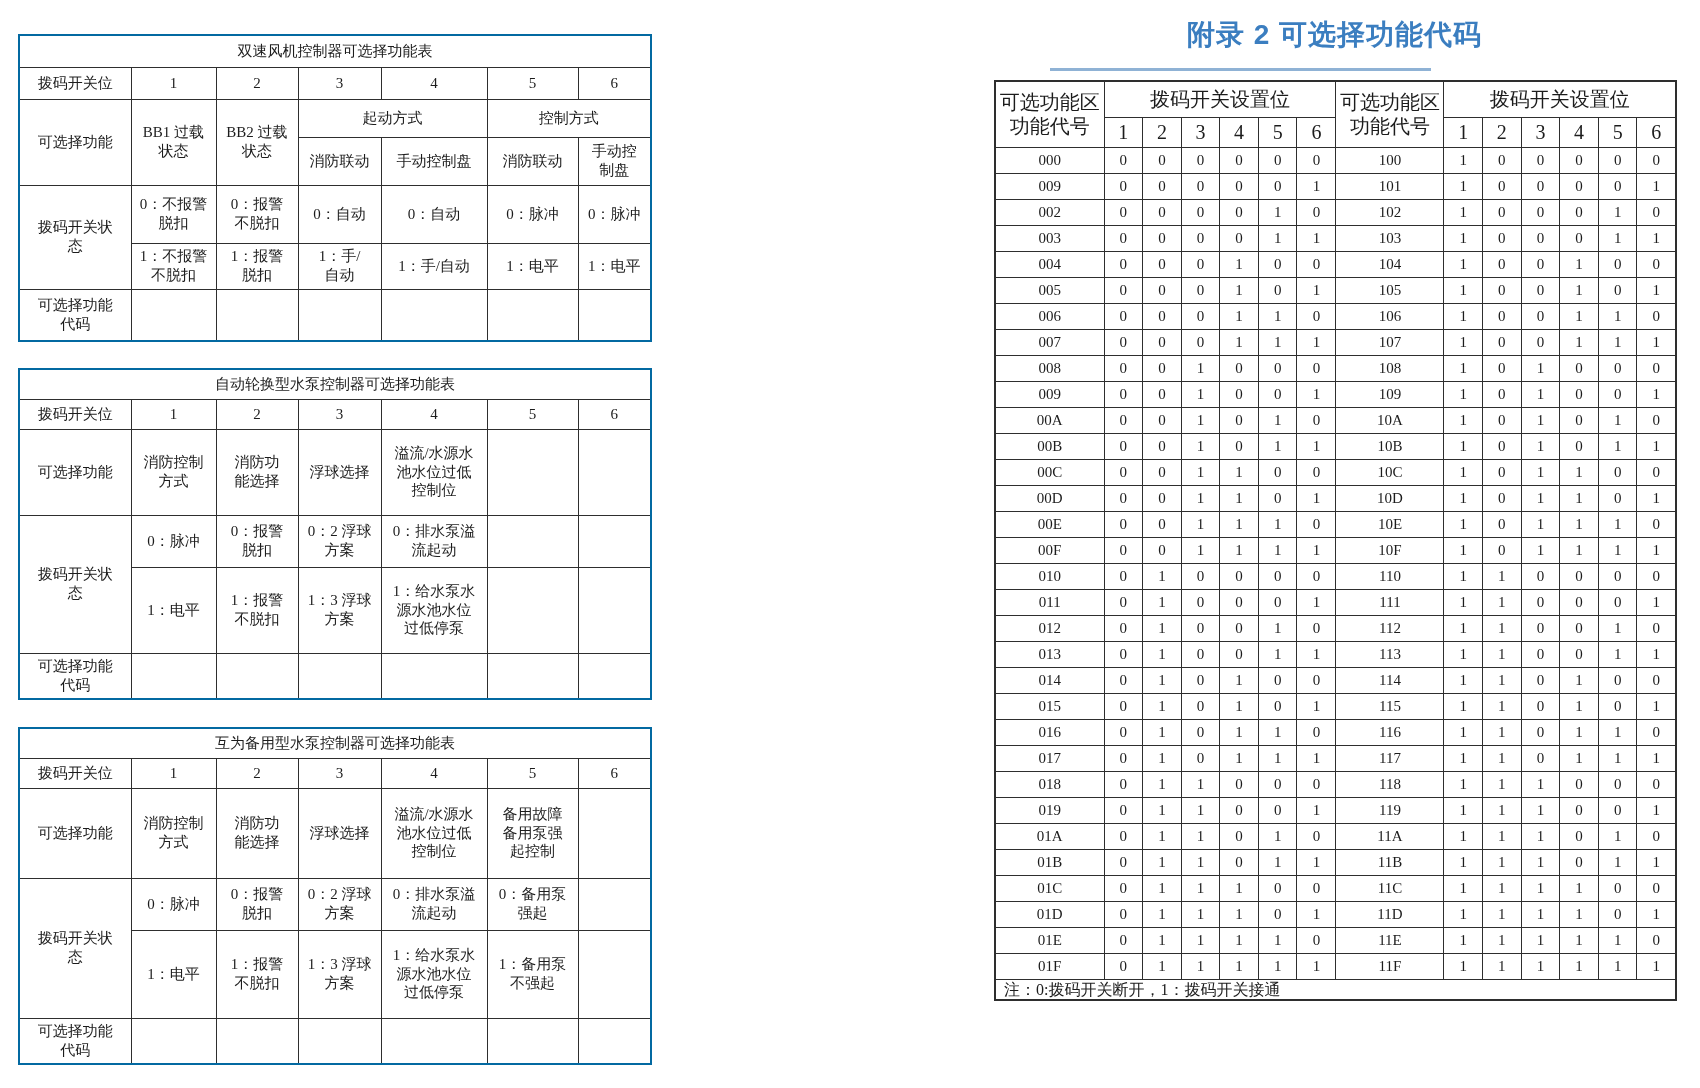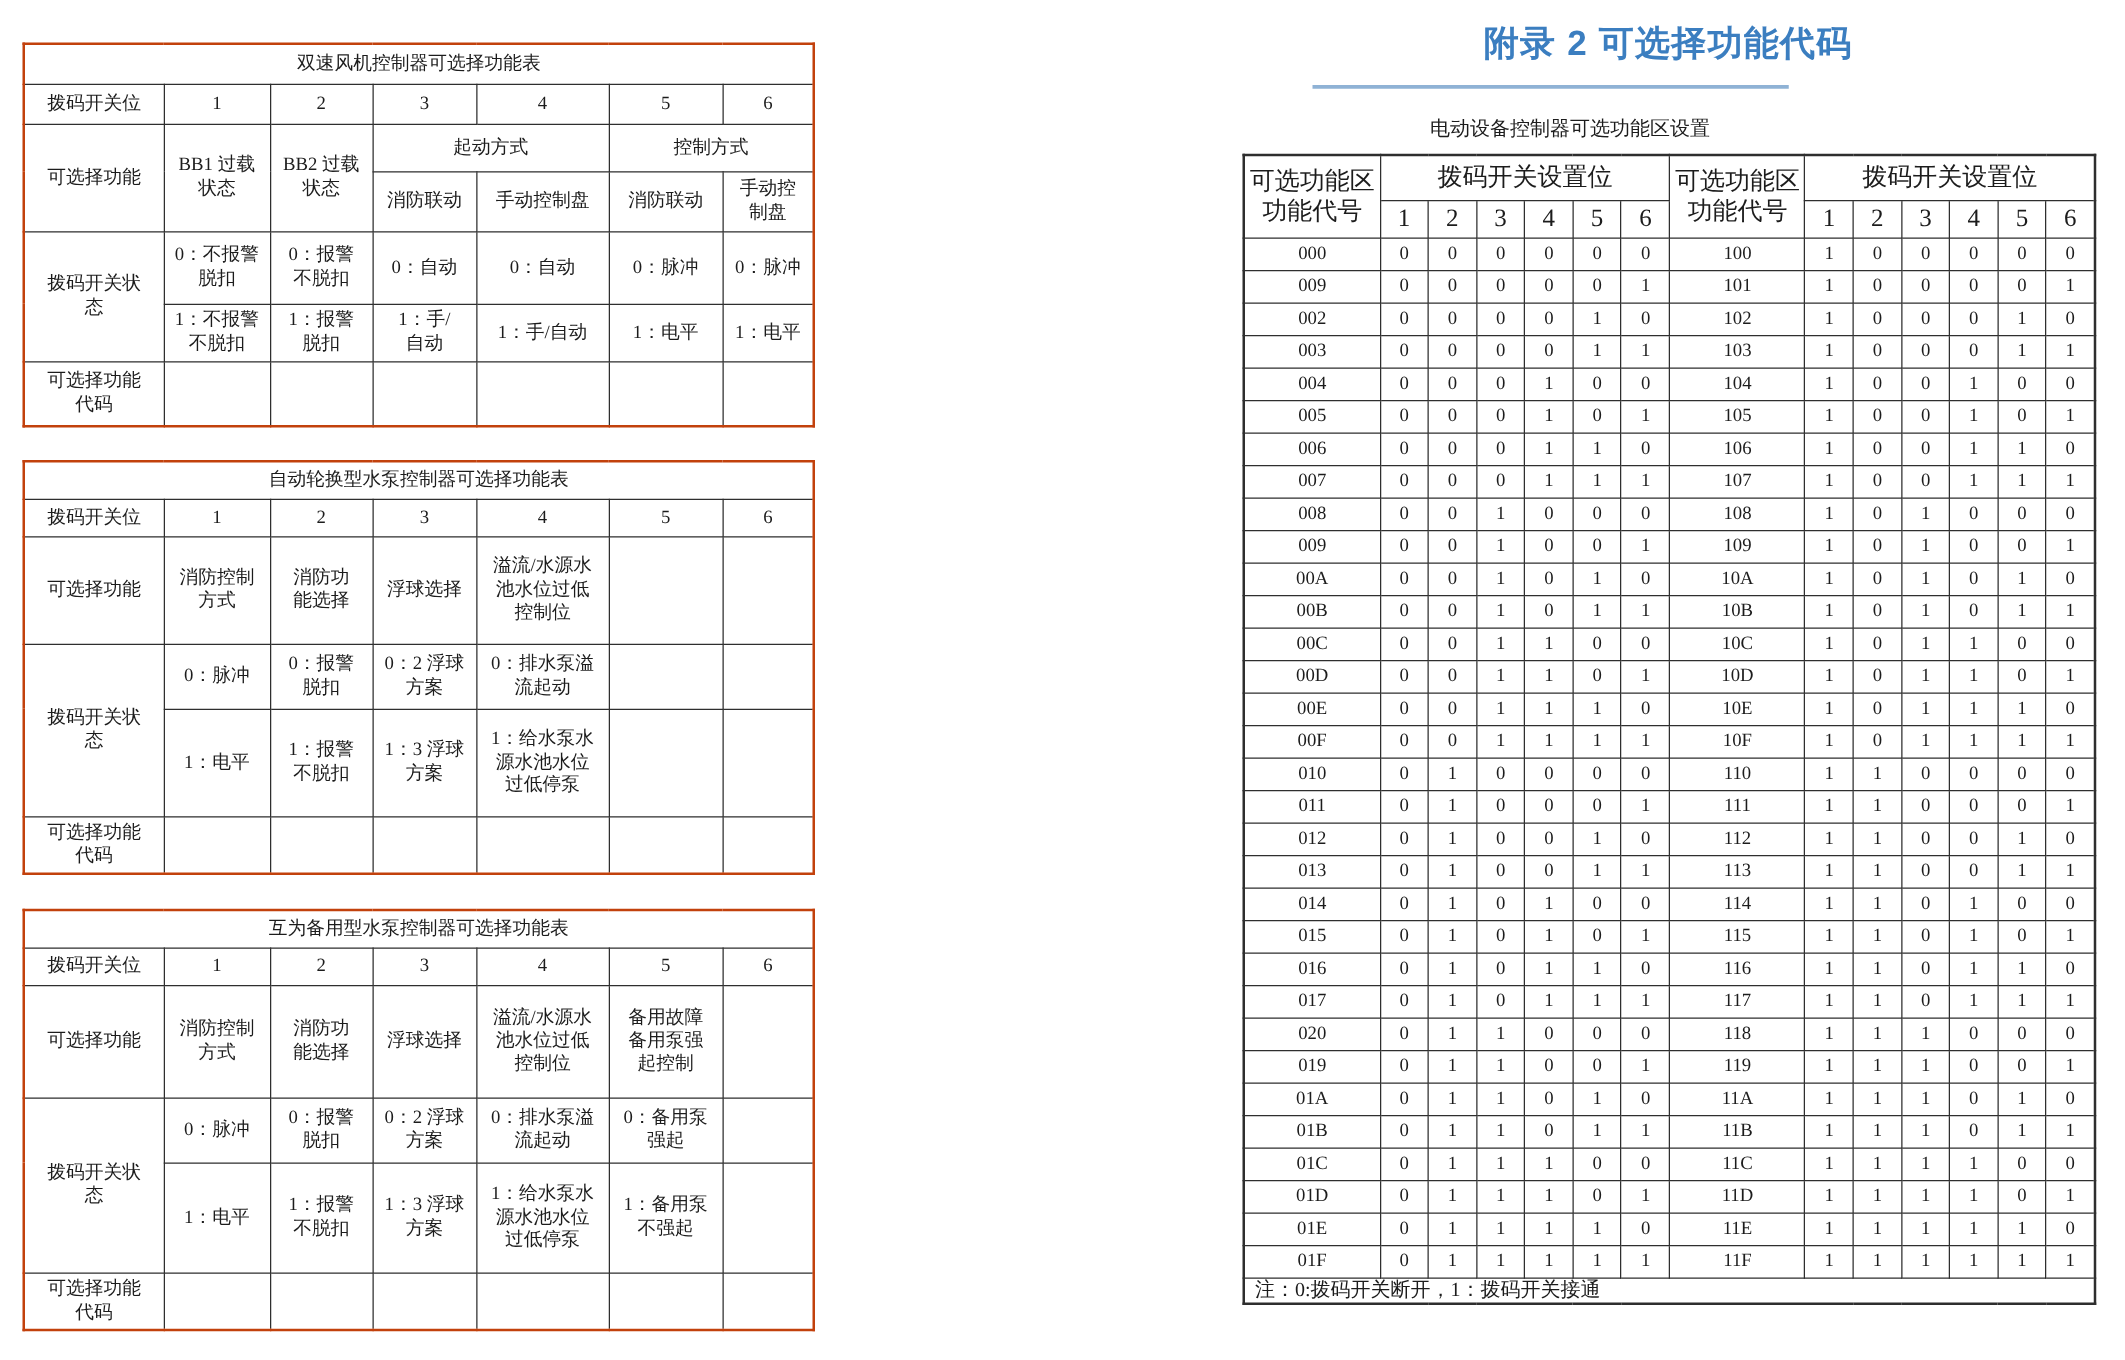--- a/index.html
+++ b/index.html
@@ -5,21 +5,21 @@
   html,body{margin:0;padding:0;}
   body{
     width:1700px;height:1088px;background:#ffffff;position:relative;
     font-family:"Liberation Serif","DejaVu Serif",serif;
     color:#1c1c1c;
   }
   .page{position:absolute;inset:0;}
 
   
   .left-col{position:absolute;left:18px;top:34px;width:632px;}
-  table.doc{border-collapse:collapse;width:632px;table-layout:fixed;border:2px solid #c2410c;}
+  table.doc{border-collapse:collapse;width:632px;table-layout:fixed;border:2px solid #0369a1;}
   table.doc td{
     border:1.4px solid #2e2e2e;text-align:center;vertical-align:middle;
     white-space:pre-line;padding:1px 3px;font-size:15px;line-height:1.25;
   }
   .gap1{margin-top:26px;}
   .gap2{margin-top:27px;}
   tr.h32{height:32px;} tr.h30{height:30px;} tr.h38{height:38px;} tr.h48{height:48px;}
   tr.h58{height:58px;} tr.h46{height:46px;} tr.h52{height:52px;} tr.h86{height:86px;}
   tr.h90{height:90px;} tr.h88{height:88px;}
 
@@ -278,21 +278,20 @@
         <td></td>
         <td></td>
       </tr>
     </tbody>
       </table>
   </div>
 
   <div class="right-col">
     <div class="appendix-title">附录 2 可选择功能代码</div>
     <div class="title-rule"></div>
-    <div class="table-caption">电动设备控制器可选功能区设置</div>
 
     <table class="codes">
       <colgroup>
         <col style="width:109px">
         <col style="width:38.6px">
           <col style="width:38.6px">
           <col style="width:38.6px">
         <col style="width:38.6px">
           <col style="width:38.6px">
           <col style="width:39px">
@@ -707,21 +706,21 @@
             <td>1</td>
             <td>117</td>
             <td>1</td>
             <td>1</td>
             <td>0</td>
             <td>1</td>
             <td>1</td>
             <td>1</td>
           </tr>
           <tr>
-            <td>020</td>
+            <td>018</td>
             <td>0</td>
             <td>1</td>
             <td>1</td>
             <td>0</td>
             <td>0</td>
             <td>0</td>
             <td>118</td>
             <td>1</td>
             <td>1</td>
             <td>1</td>

